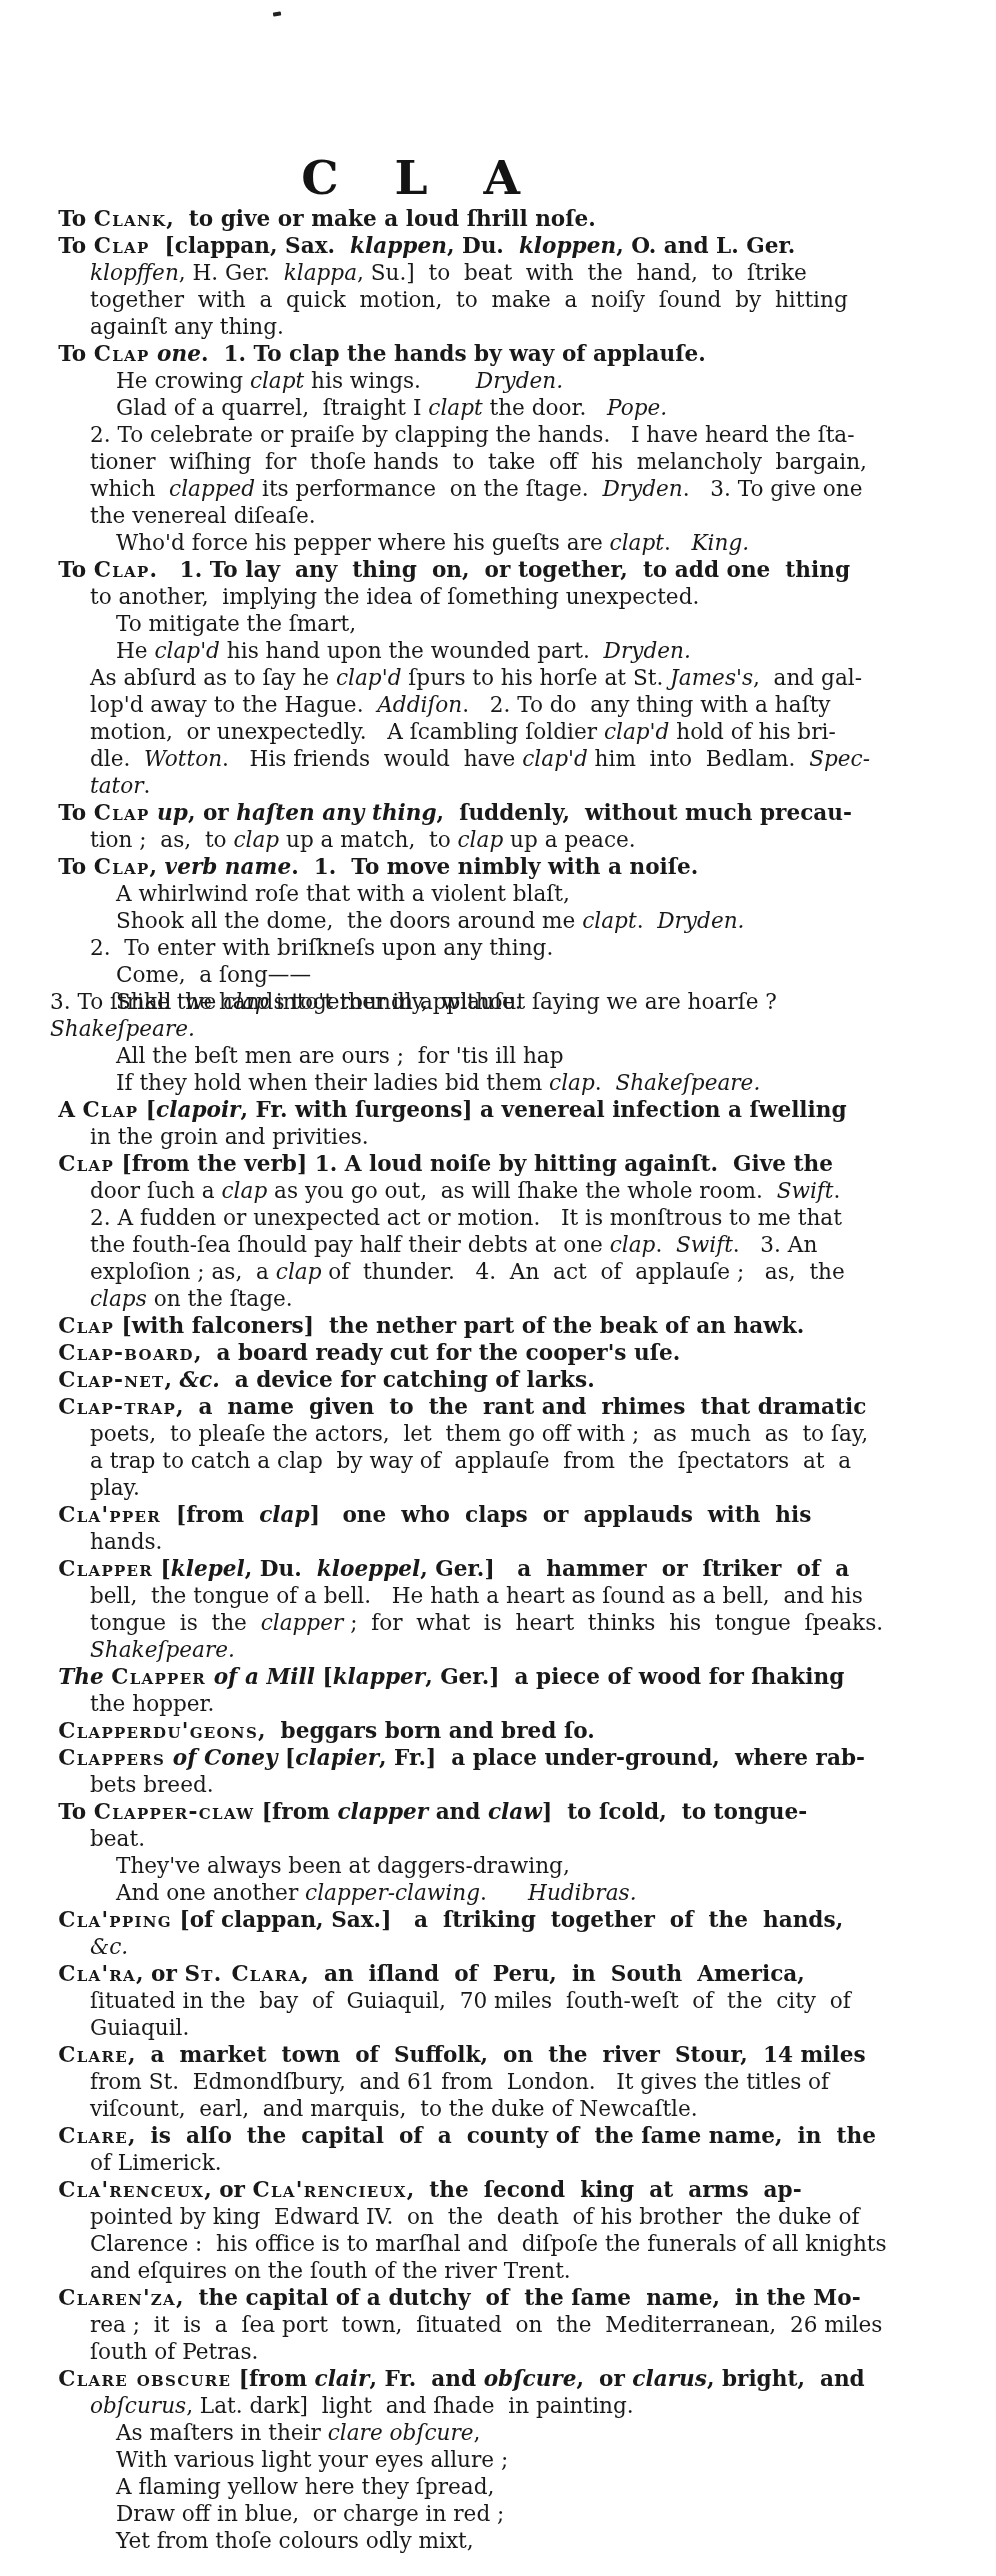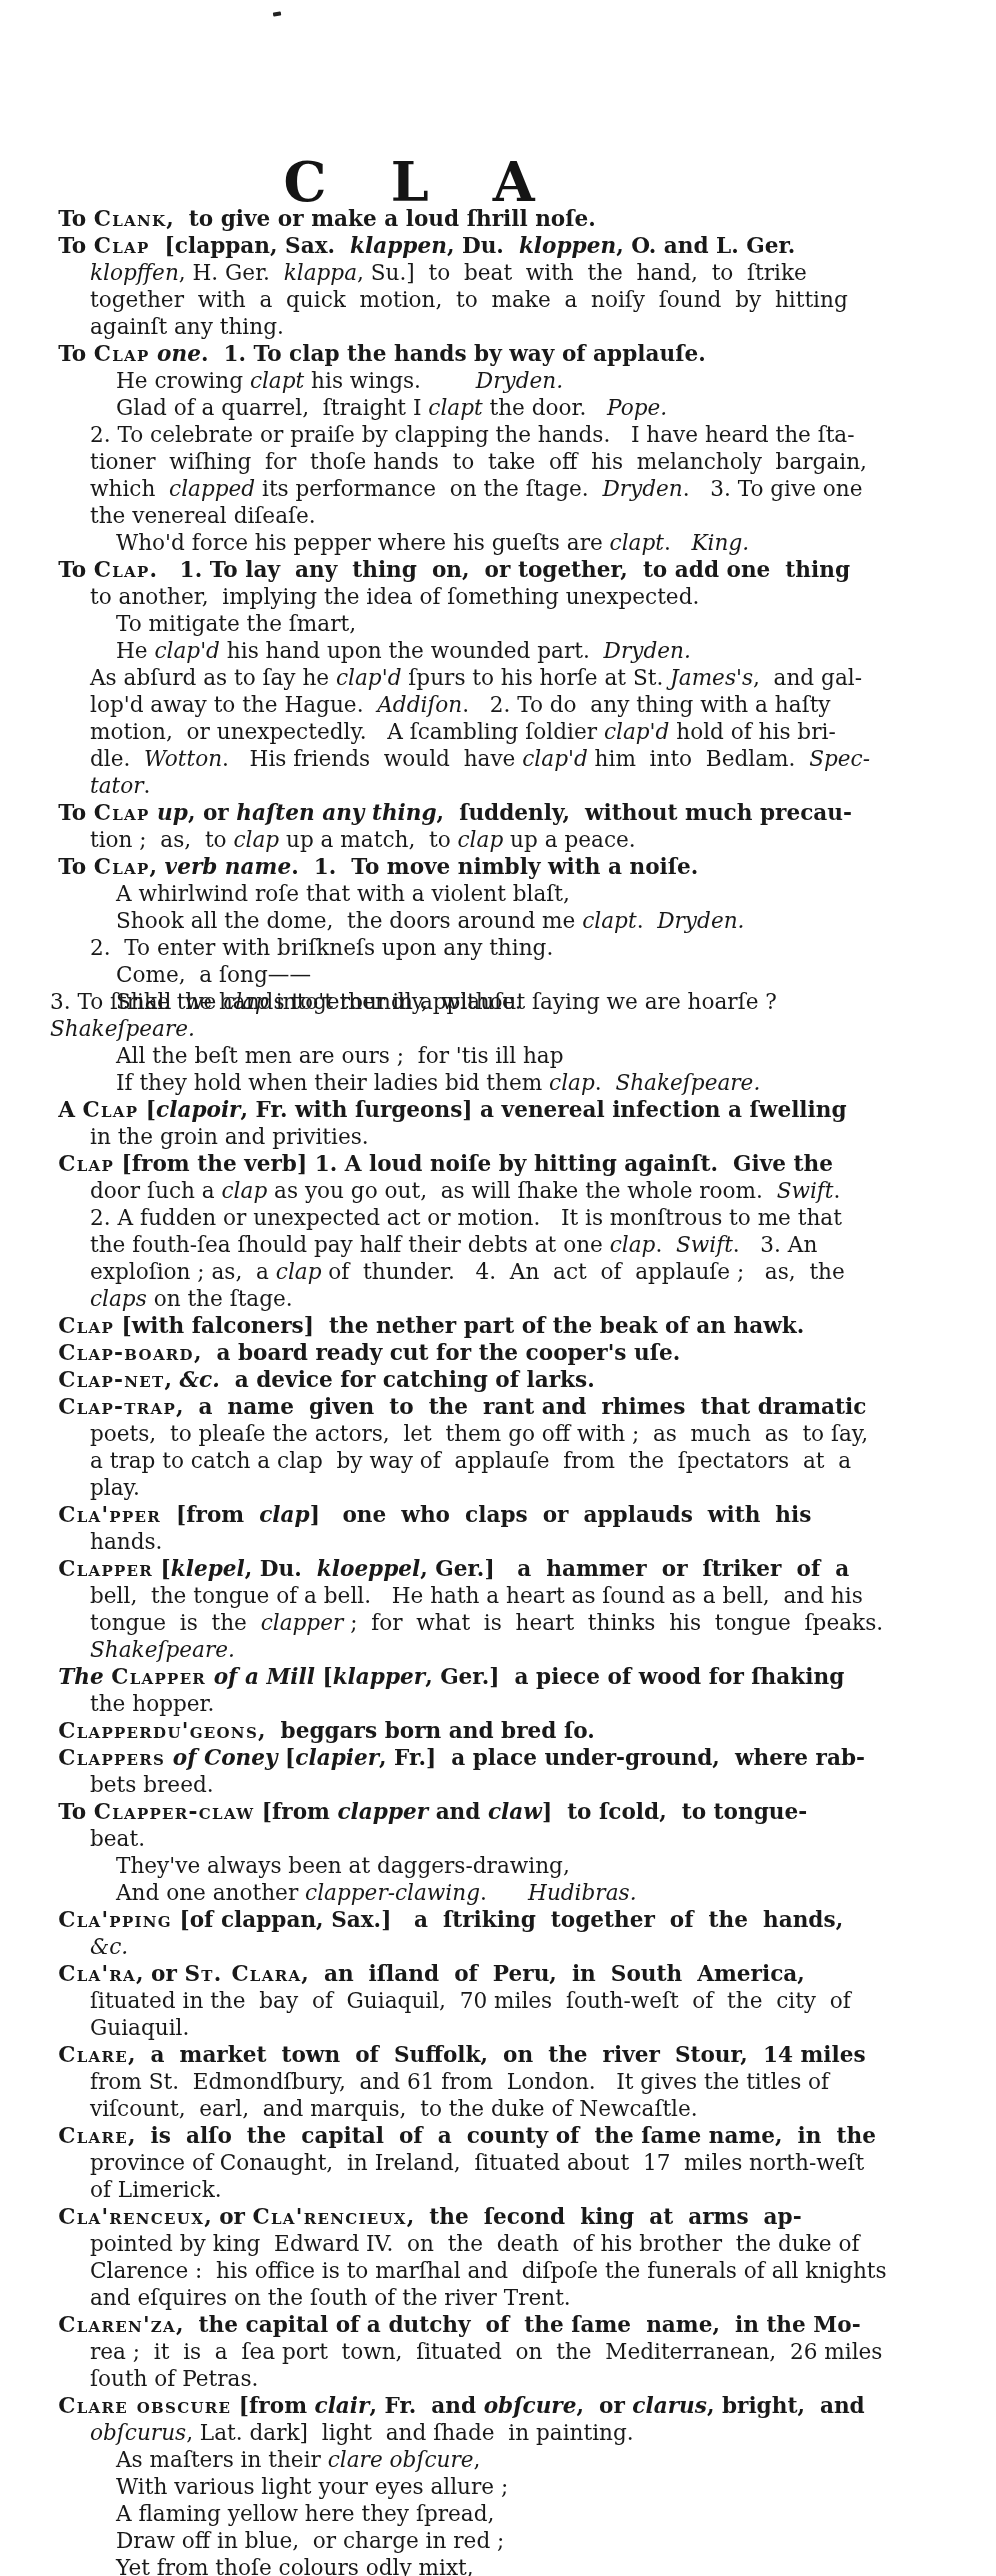--- a/index.html
+++ b/index.html
@@ -1,19 +1,19 @@
 <!DOCTYPE html>
 <html style="font-size:8.2px"><head>
 <meta charset="utf-8">
 <style>
   html,body{margin:0;padding:0;background:#e8e8e8;}
   .page{position:relative;width:997px;height:3204px;background:#ffffff;overflow:hidden;
         font-family:"DejaVu Serif","Liberation Serif",serif;color:#181818;}
   .hdr{position:absolute;left:52px;top:150px;width:737px;text-align:center;
-       font-size:54px;font-weight:bold;letter-spacing:0.42em;color:#141414;}
+       font-size:47px;font-weight:bold;letter-spacing:0.42em;color:#141414;}
   .col{position:absolute;left:50px;top:205px;width:748px;font-size:21.6px;line-height:27px;
        color:#191919;}
   .ln{white-space:pre;height:27px;overflow:visible;}
   .e{padding-left:8.2px;font-weight:bold;}
   .c{padding-left:0;margin-left:40px;}
   .q{padding-left:66px;}
   .s{display:flex;justify-content:flex-end;flex-direction:column;}
   .s .rt{margin-right:77px;}
   .it{font-style:italic;}
   .sc{font-variant:small-caps;letter-spacing:0.06em;}
@@ -92,21 +92,20 @@
       <div class="ln q">And one another <span class="it">clapper-clawing</span>.      <span class="it">Hudibras.</span></div>
       <div class="ln e"><span class="sc">Cla'pping</span> [of clappan, Sax.]   a  ſtriking  together  of  the  hands,</div>
       <div class="ln c"><span class="it">&amp;c.</span></div>
       <div class="ln e"><span class="sc">Cla'ra</span>, or <span class="sc">St. Clara</span>,  an  iſland  of  Peru,  in  South  America,</div>
       <div class="ln c">ſituated in the  bay  of  Guiaquil,  70 miles  ſouth-weſt  of  the  city  of</div>
       <div class="ln c">Guiaquil.</div>
       <div class="ln e"><span class="sc">Clare</span>,  a  market  town  of  Suffolk,  on  the  river  Stour,  14 miles</div>
       <div class="ln c">from St.  Edmondſbury,  and 61 from  London.   It gives the titles of</div>
       <div class="ln c">viſcount,  earl,  and marquis,  to the duke of Newcaſtle.</div>
       <div class="ln e"><span class="sc">Clare</span>,  is  alſo  the  capital  of  a  county of  the ſame name,  in  the</div>
-      <div class="ln c">province of Conaught,  in Ireland,  ſituated about  17  miles north-weſt</div>
       <div class="ln c">of Limerick.</div>
       <div class="ln e"><span class="sc">Cla'renceux</span>, or <span class="sc">Cla'rencieux</span>,  the  ſecond  king  at  arms  ap-</div>
       <div class="ln c">pointed by king  Edward IV.  on  the  death  of his brother  the duke of</div>
       <div class="ln c">Clarence :  his office is to marſhal and  diſpoſe the funerals of all knights</div>
       <div class="ln c">and eſquires on the ſouth of the river Trent.</div>
       <div class="ln e"><span class="sc">Claren'za</span>,  the capital of a dutchy  of  the ſame  name,  in the Mo-</div>
       <div class="ln c">rea ;  it  is  a  ſea port  town,  ſituated  on  the  Mediterranean,  26 miles</div>
       <div class="ln c">ſouth of Petras.</div>
       <div class="ln e"><span class="sc">Clare obscure</span> [from <span class="it">clair</span>, Fr.  and <span class="it">obſcure</span>,  or <span class="it">clarus</span>, bright,  and</div>
       <div class="ln c"><span class="it">obſcurus</span>, Lat. dark]  light  and ſhade  in painting.</div>

